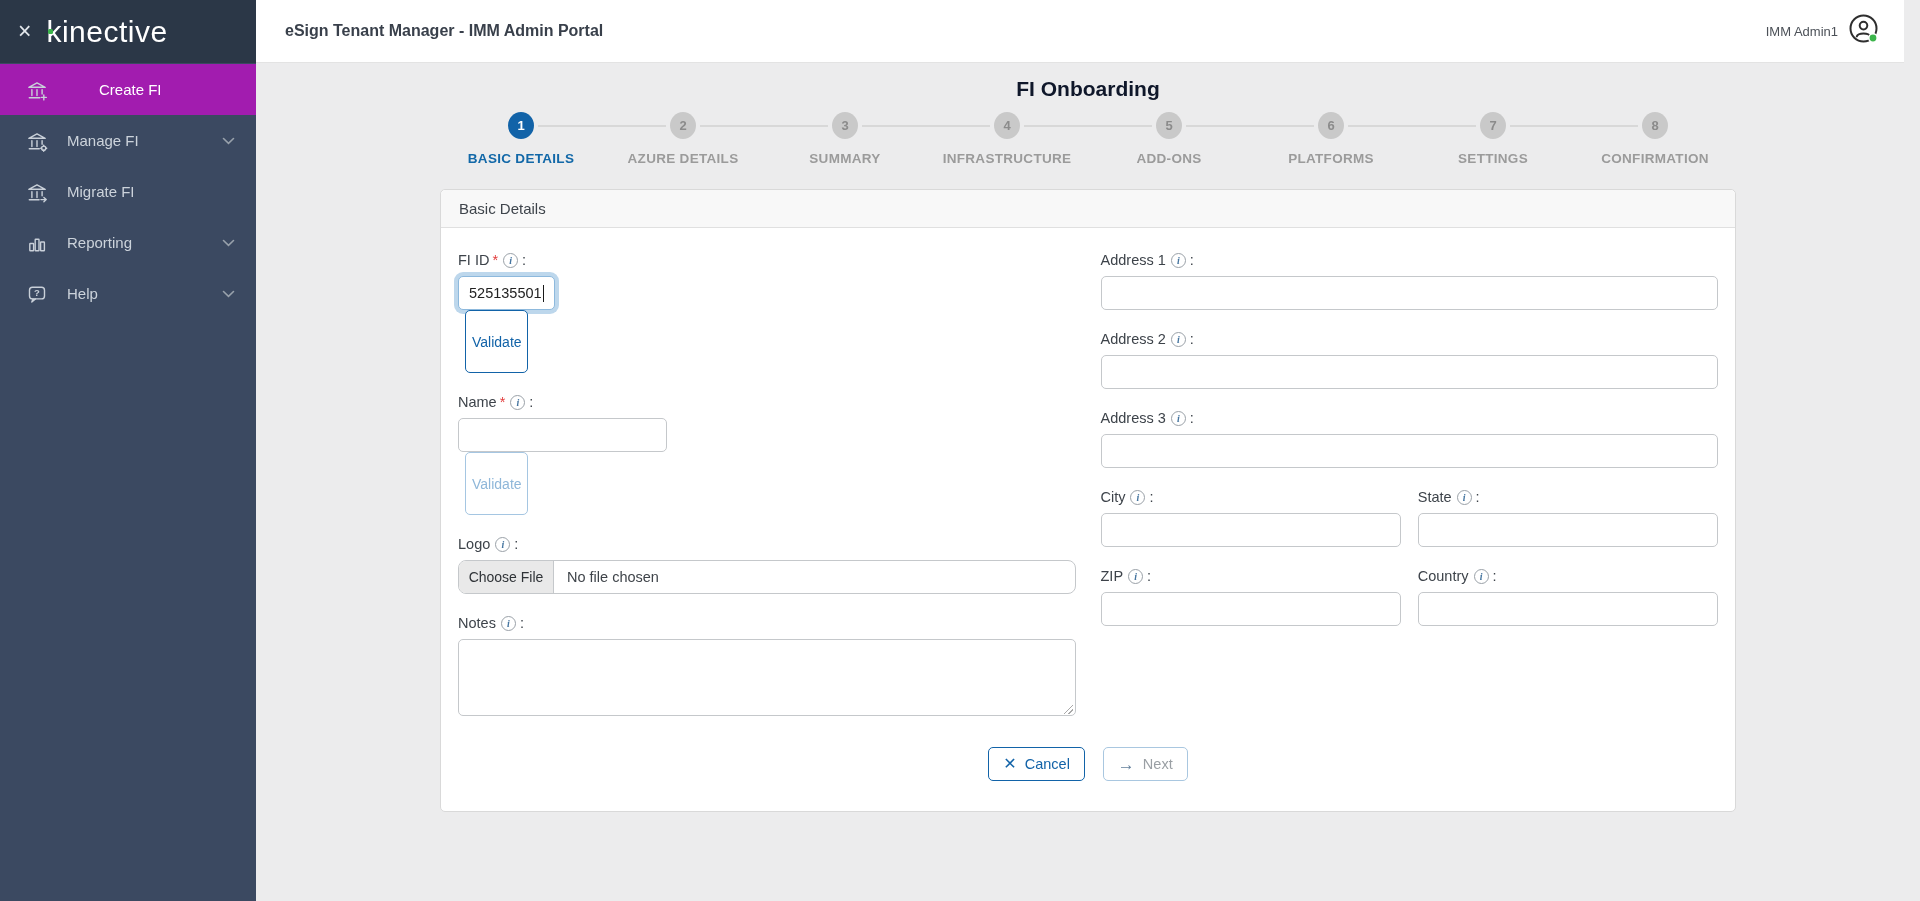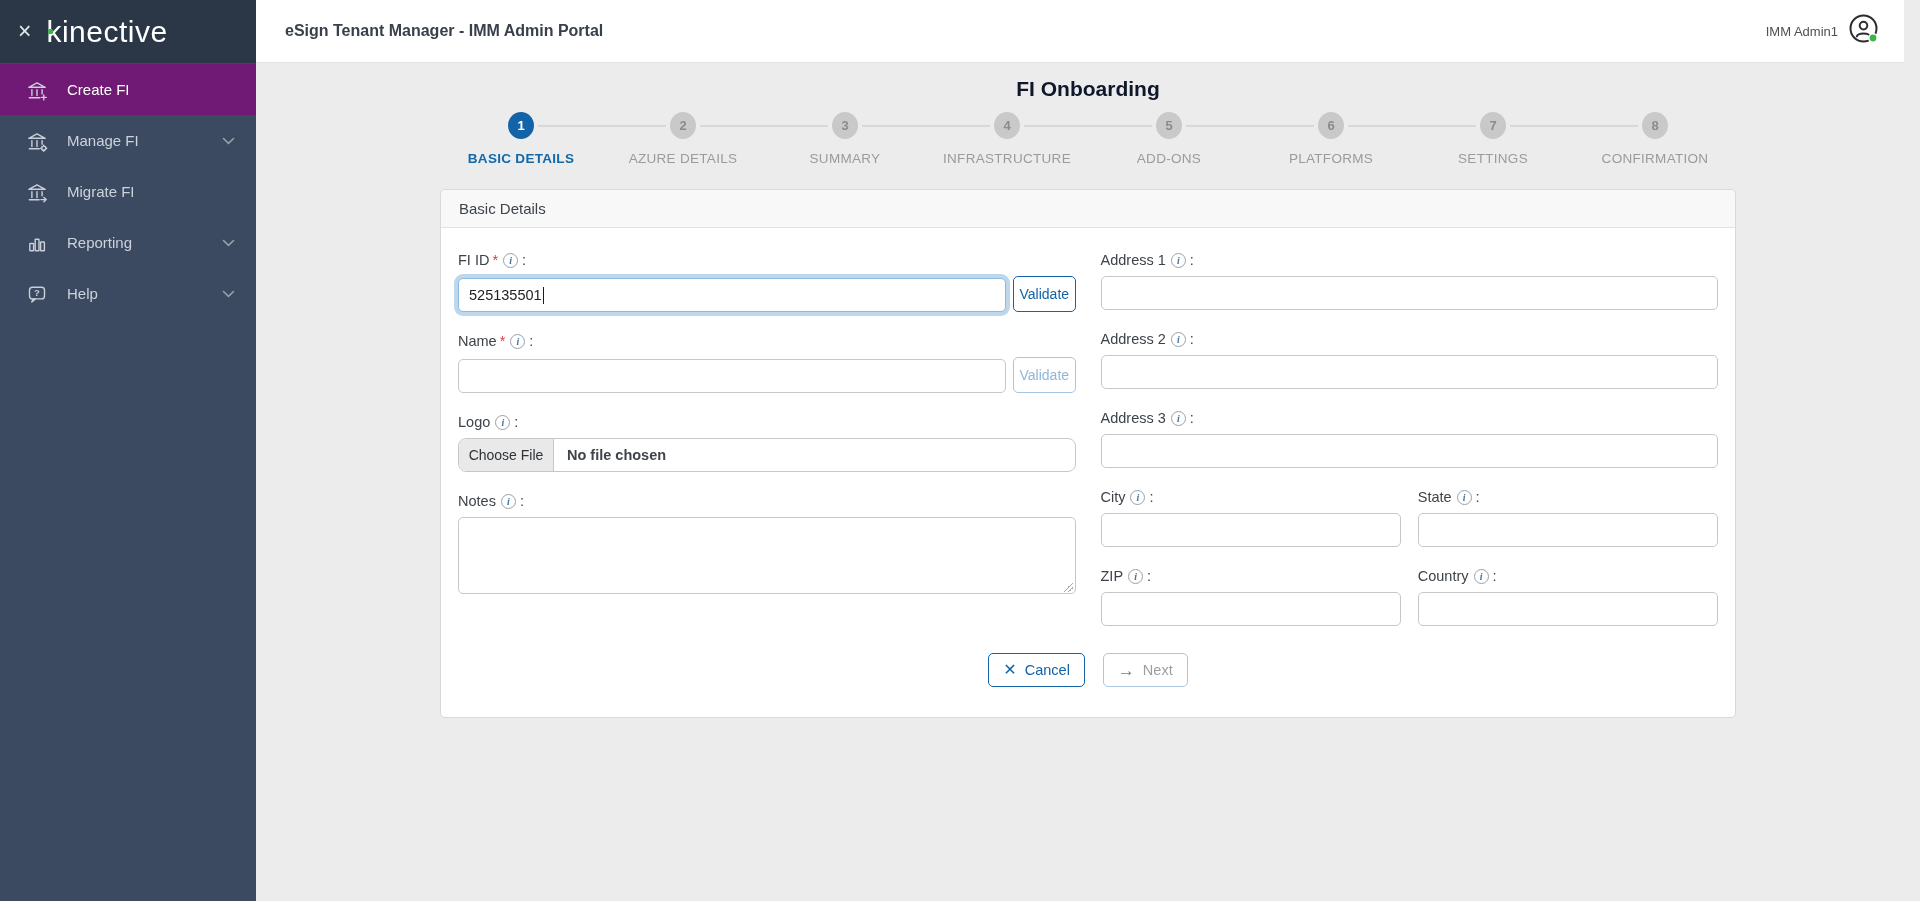--- a/index.html
+++ b/index.html
@@ -11,21 +11,21 @@
   }
 
   
   .sidebar { position:absolute; left:0; top:0; width:256px; height:901px; background:#3b4961; z-index:5; }
   .logo-bar { height:63px; background:#2b3747; display:flex; align-items:center; padding-left:18px; }
   .close-x { color:#e3e7ec; font-size:23px; font-weight:300; margin-right:15px; cursor:pointer; line-height:1; }
   .logo { position:relative; color:#ffffff; font-size:30px; font-weight:500; letter-spacing:0.5px; }
   .logo-dot { position:absolute; left:2px; top:14px; width:5px; height:5px; background:#3cb54b; border-radius:1.5px; }
   .nav { padding-top:1px; }
   .nav-item { height:51px; display:flex; align-items:center; padding:0 21px 0 25px; color:#ccd3db; font-size:15px; cursor:pointer; }
-  .nav-item.active { background:#701a75; color:#ffffff; }
+  .nav-item.active { background:#a21caf; color:#ffffff;gap:32px; }
   .nav-icon { width:24px; height:24px; margin-right:18px; color:#c9d0d9; flex:0 0 24px; }
   .nav-icon svg { display:block; }
   .nav-label { flex:1; }
   .nav-chevron { margin-left:auto; display:flex; }
 
   
   .topbar { position:absolute; left:256px; top:0; right:16px; height:63px; background:#ffffff;
             border-bottom:1px solid #e3e3e3; display:flex; align-items:center; padding:0 24px 0 29px; z-index:4; }
   .topbar-title { font-size:16px; font-weight:700; color:#39404b; }
   .user { margin-left:auto; display:flex; align-items:center; gap:10px; cursor:pointer; }
@@ -35,55 +35,55 @@
   .content { position:absolute; left:256px; top:63px; right:0; bottom:0; background:#ececed; }
   .page-title { text-align:center; margin:14px 0 0; font-size:21px; font-weight:700; color:#0f172a; }
 
   .stepper { width:1296px; margin:11px auto 0; display:flex; }
   .step { width:162px; position:relative; text-align:center; cursor:pointer; }
   .step-circle { width:26px; height:27px; border-radius:50%; background:#c9c9c9; color:#8b8b8b;
                  font-size:13px; font-weight:600; line-height:27px; margin:0 auto; position:relative; z-index:1; }
   .step.active .step-circle { background:#1263a8; color:#ffffff; }
   .step:not(:last-child)::after { content:""; position:absolute; top:13px; height:2px;
                  left:calc(50% + 17px); width:calc(100% - 34px); background:#d8d8d8; }
-  .step-label { margin-top:12px; font-size:13.5px; letter-spacing:0.3px; color:#9b9b9b; font-weight:400; white-space:nowrap; }
+  .step-label { margin-top:12px; font-size:13.5px; letter-spacing:0.3px; color:#9b9b9b; font-weight:700; white-space:nowrap; }
   .step.active .step-label { color:#1268a8; font-weight:700; }
 
   
   .card { width:1296px; margin:23px auto 0; background:#ffffff; border:1px solid #d9d9d9; border-radius:5px; }
   .card-header { height:38px; line-height:37px; background:#f8f8f8; border-bottom:1px solid #e0e0e0;
                  padding:0 18px; font-size:15px; color:#3e444b; border-radius:5px 5px 0 0; }
   .card-body { padding:22px 17px 0; display:flex; gap:25px; }
   .col { flex:1 1 0; min-width:0; }
 
   .field { margin-bottom:19px; }
   .field-label { display:flex; align-items:center; height:20px; margin-bottom:6px; font-size:14.5px; color:#3d434a; }
   .req { color:#e23b3b; margin-left:3px; }
   .info-icon { display:inline-block; width:15px; height:15px; border:1px solid #9aa1a8; border-radius:50%;
                margin-left:5px; font:italic 700 10px "Liberation Serif", serif; color:#44749f;
                text-align:center; line-height:13px; cursor:pointer; }
   .colon { margin-left:4px; }
 
   .text-input { height:34px; width:100%; border:1px solid #c5c8cb; border-radius:5px; background:#fff;
                 font-family:"Liberation Sans",sans-serif; font-size:14.5px; color:#222; padding:0 10px; outline:none; }
-  .row-with-btn { display:flex; align-items:flex-end; }
+  .row-with-btn { display:flex; align-items:flex-start;flex-direction:column; }
   .input-wrap { flex:1; min-width:0; }
   .fake-input { display:flex; align-items:center; cursor:text; }
   .fake-input.focused { border-color:#8db9dd; box-shadow:0 0 0 4px #bdd7ec; }
   .caret { width:1.5px; height:17px; background:#1a1a1a; margin-left:1px; }
   .validate-btn { width:63px; height:36px; margin-left:7px; flex:0 0 63px; border:1px solid #1263a8;
                   background:#fff; color:#1263a8; font-size:14px; border-radius:5px; cursor:pointer;
                   font-family:"Liberation Sans",sans-serif; }
   .validate-btn.disabled { border-color:#a5c6e2; color:#8fb7d9; }
 
   .file-input { height:34px; border:1px solid #c5c8cb; border-radius:8px; display:flex; align-items:center;
                 overflow:hidden; background:#fff; cursor:pointer; }
   .choose-file { flex:0 0 95px; height:100%; background:#e9e9e9; border-right:1px solid #c5c8cb;
                  font-size:14px; color:#2f3337; display:flex; align-items:center; justify-content:center; }
-  .file-status { margin-left:13px; font-size:14.5px; color:#3f444a;font-weight:bold; }
+  .file-status { margin-left:13px; font-size:14.5px; color:#3f444a; }
 
   .notes-wrap { position:relative; }
   .notes-area { width:100%; height:77px; border:1px solid #c5c8cb; border-radius:5px; resize:none;
                 font-family:"Liberation Sans",sans-serif; font-size:14.5px; padding:8px 10px; outline:none; }
   .resize-handle { position:absolute; right:3px; bottom:6px; width:10px; height:10px; pointer-events:none;
      background:linear-gradient(135deg, transparent 0 50%, #a9a9a9 50% 58%, transparent 58% 72%, #a9a9a9 72% 80%, transparent 80%); }
 
   .half-row { display:flex; gap:17px; margin-bottom:19px; }
   .half { flex:1 1 0; min-width:0; }
   .half .field-label { margin-bottom:6px; }

